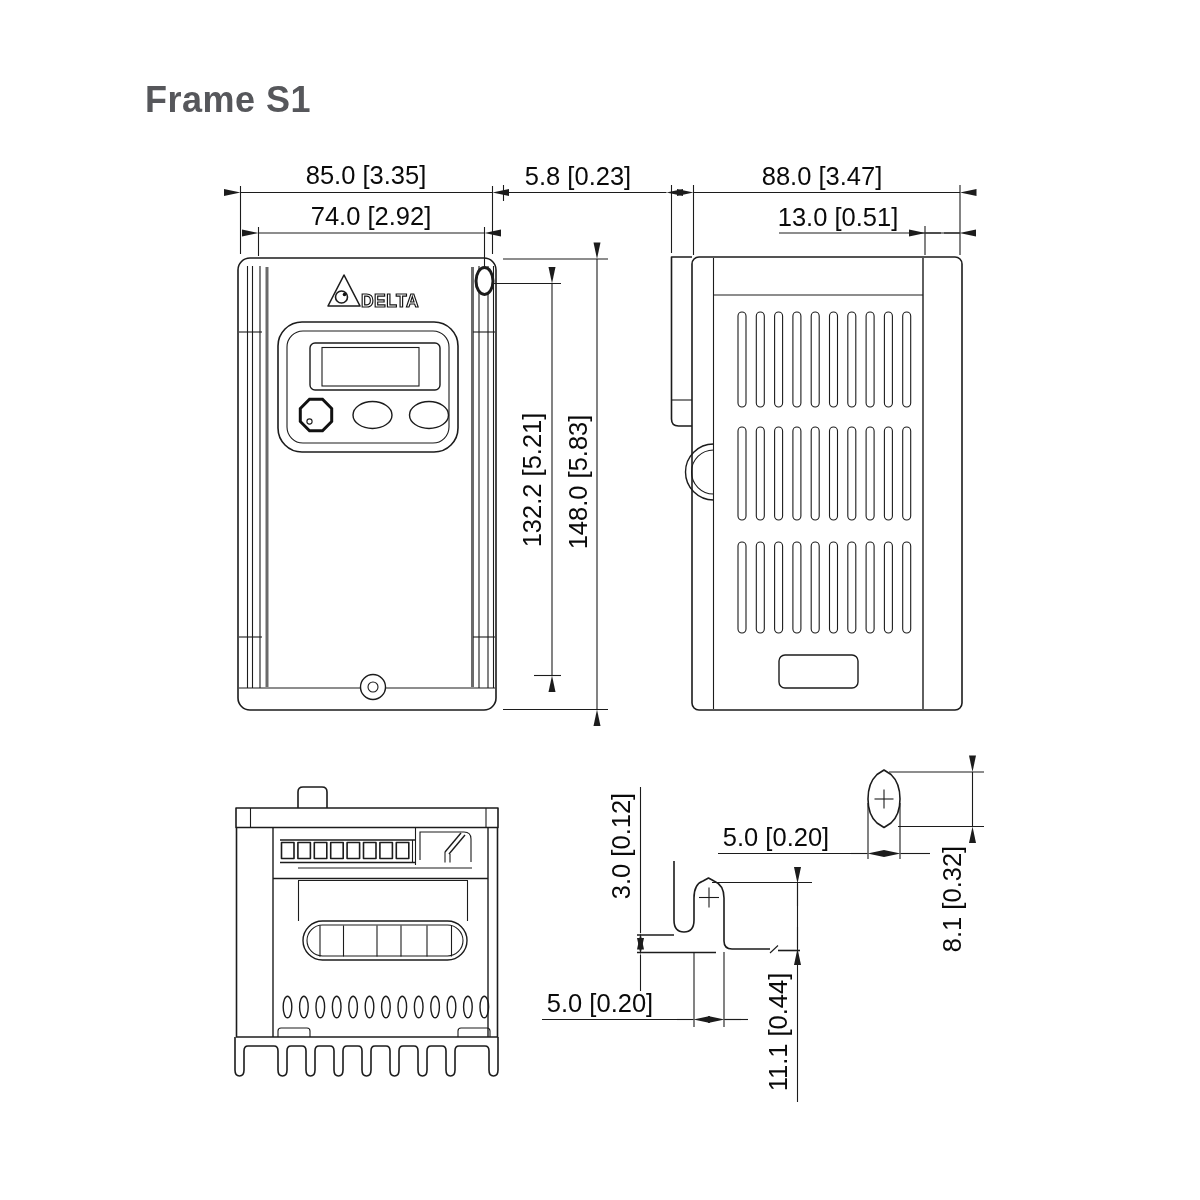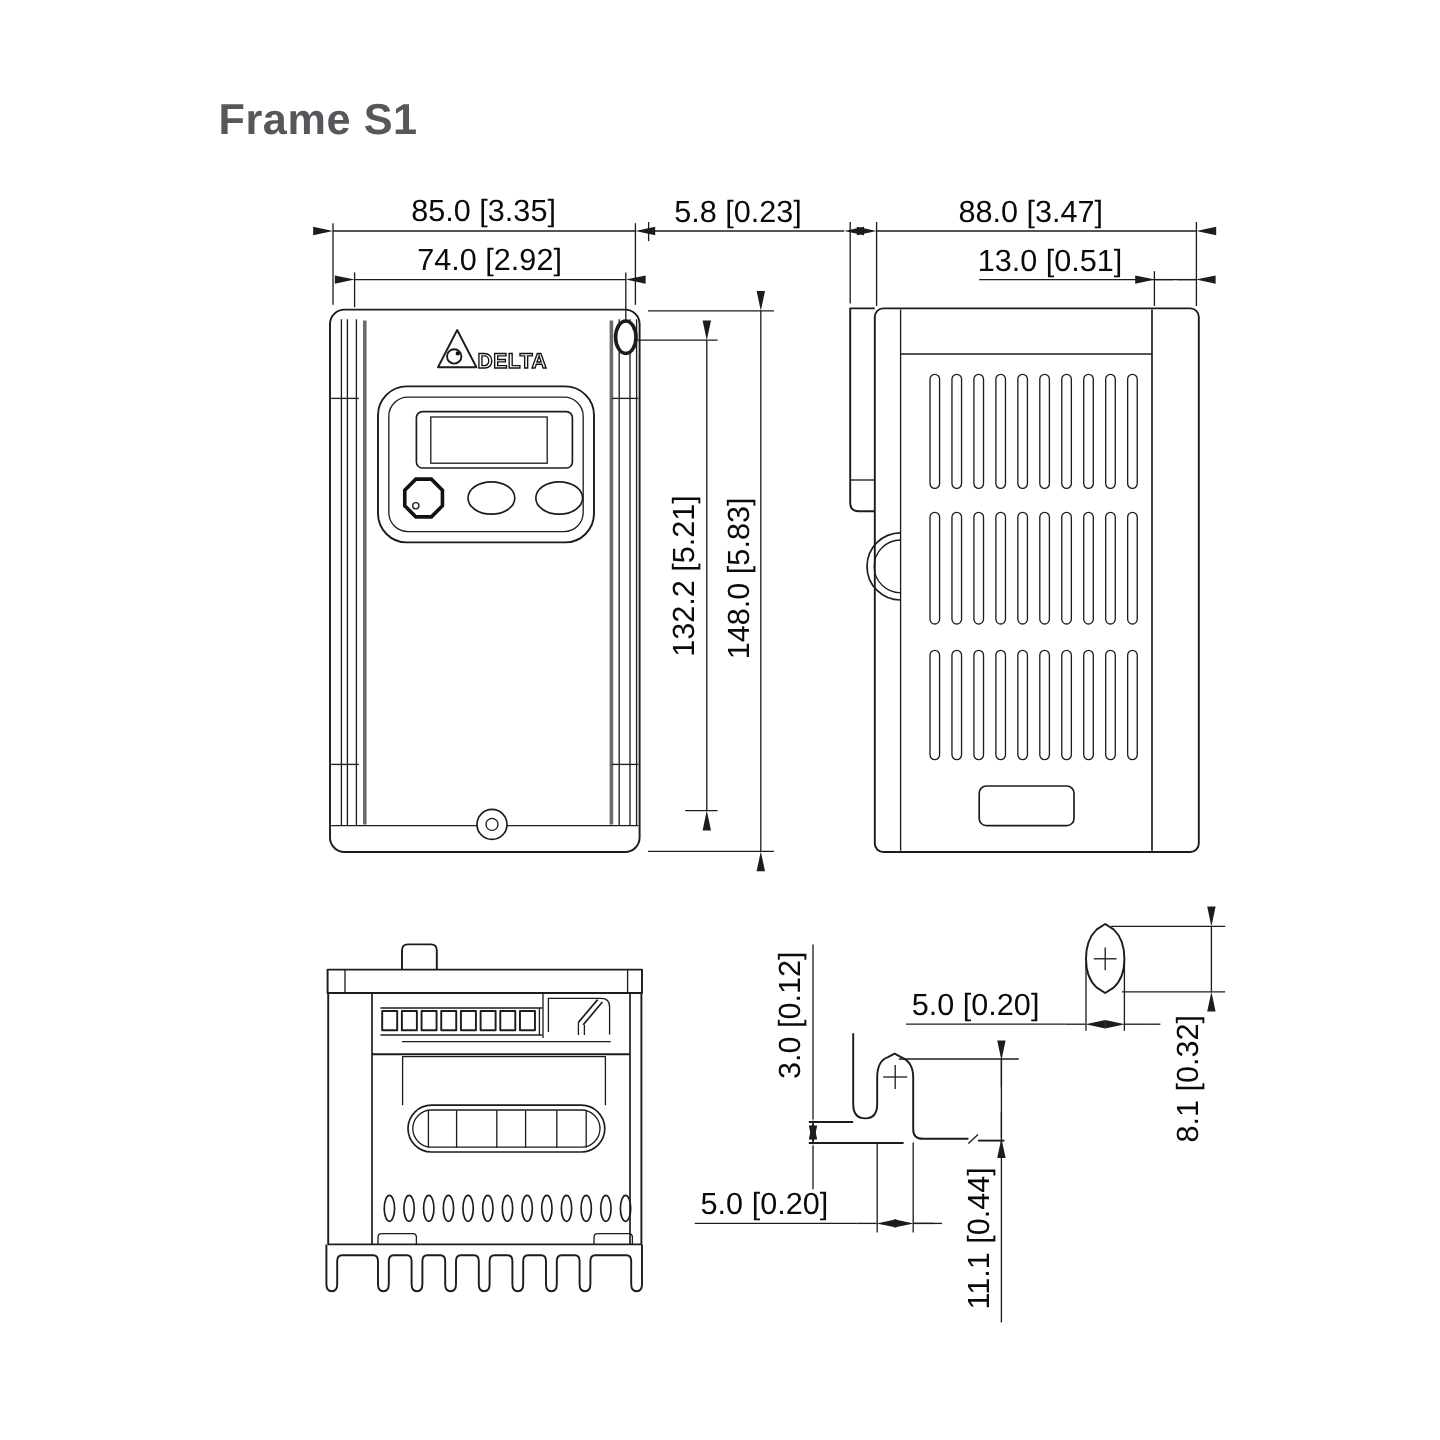--- a/index.html
+++ b/index.html
@@ -1,16 +1,16 @@
 <!DOCTYPE html>
 <html><head>
 <meta charset="utf-8">
 <style>
   html,body{margin:0;padding:0;background:#ffffff;}
-  .canvas{position:relative;width:1060px;height:1200px;background:#fff;overflow:hidden;margin-left:37px;}
+  .canvas{position:relative;width:1060px;height:1200px;background:#fff;overflow:hidden;}
   svg{position:absolute;left:0;top:0;}
   .ln{fill:none;stroke:#1c1c1c;stroke-width:1.6;stroke-linejoin:round;}
   .thin{fill:none;stroke:#1c1c1c;stroke-width:1.1;}
   .med{fill:none;stroke:#1c1c1c;stroke-width:1.4;}
   .thick{fill:none;stroke:#111;stroke-width:3;}
   .gray{fill:none;stroke:#6a6a6a;stroke-width:3;}
   .dimln{fill:none;stroke:#1c1c1c;stroke-width:1.1;}
   .whitefill{fill:#ffffff;stroke:#1c1c1c;}
   .dim-text{font-family:"Liberation Sans",sans-serif;font-size:25.5px;fill:#0a0a0a;}
   .title-text{font-family:"Liberation Sans",sans-serif;font-size:36px;font-weight:800;fill:#56575b;letter-spacing:.5px;}

